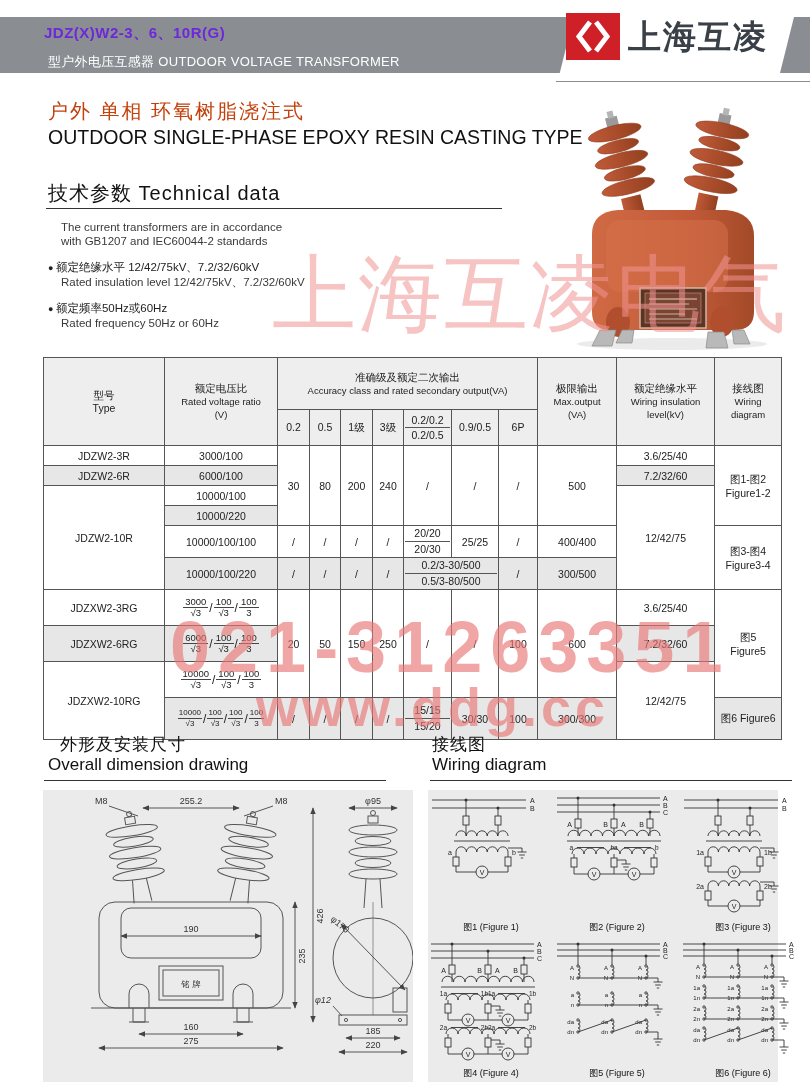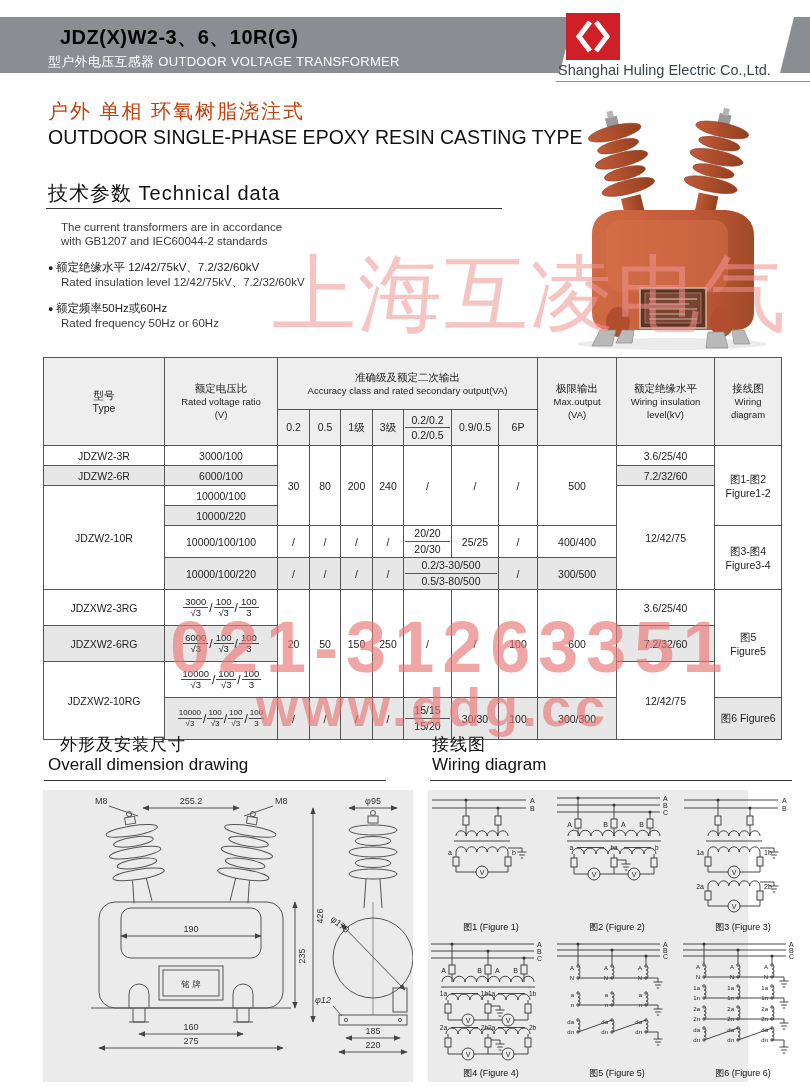--- a/index.html
+++ b/index.html
@@ -1,21 +1,21 @@
 <!DOCTYPE html>
 <html><head>
 <meta charset="utf-8">
 <style>
   html,body{margin:0;padding:0;background:#fff;}
   #page{position:relative;width:810px;height:1089px;background:#fff;overflow:hidden;
         font-family:"Liberation Sans","DejaVu Sans",sans-serif;color:#222;}
 
   
   .band{position:absolute;left:0;top:17px;width:640px;height:56px;background:#8a8e93;}
-  .band-title{position:absolute;left:60px;top:24px;font-size:20px;font-weight:bold;color:#000000;letter-spacing:.5px;}
+  .band-title{position:absolute;left:44px;top:24px;font-size:15px;font-weight:bold;color:#6d28d9;letter-spacing:.5px;}
   .band-sub{position:absolute;left:48px;top:53px;font-size:13px;color:#fff;letter-spacing:.3px;}
   .logo-box{position:absolute;left:556px;top:0;width:254px;height:88px;background:#fff;
             clip-path:polygon(22px 0,100% 0,100% 100%,0 100%);}
   .shard{position:absolute;left:780px;top:17px;width:30px;height:56px;background:#8a8e93;
          clip-path:polygon(14px 0,100% 0,100% 100%,0 100%);z-index:3;}
   .logo-sq{position:absolute;left:566px;top:13px;width:54px;height:47px;z-index:2;}
   .brand{position:absolute;left:628px;top:15px;font-size:33px;font-weight:bold;color:#3a4047;letter-spacing:2px;z-index:2;}
   .company{position:absolute;left:558px;top:62px;width:250px;font-size:14.5px;color:#3f454c;z-index:2;}
   .company-rule{position:absolute;left:556px;top:81px;width:254px;border-top:1.5px solid #8a8e93;z-index:1;}
 
@@ -57,40 +57,40 @@
   .fr .d{display:block;border-top:1px solid #444;padding:0 2px;font-size:9.5px;line-height:10px;}
   .fsl{display:inline-block;margin:0 1px;font-size:12px;vertical-align:middle;}
   td.sm .fr .n,td.sm .fr .d{font-size:8px;padding:0 1px;}
 
   
   .sec-zh{position:absolute;font-size:17px;color:#111;letter-spacing:1px;}
   .sec-en{position:absolute;font-size:17px;color:#111;}
   .sec-rule{position:absolute;border-top:1.5px solid #333;}
   .panel{position:absolute;background:#ebebeb;}
   #dim-panel{left:43px;top:790px;width:370px;height:292px;}
-  #wire-panel{left:428px;top:790px;width:320px;height:292px;padding:0;}
+  #wire-panel{left:428px;top:790px;width:350px;height:292px;padding:0;}
   #wire-grid{display:grid;grid-template-columns:repeat(3,126px);grid-template-rows:repeat(2,146px);}
   .figcell{width:126px;height:146px;}
 </style>
 </head>
 <body>
 
 <div id="page">
 
   <div class="band"></div>
   <div class="band-title">JDZ(X)W2-3、6、10R(G)</div>
   <div class="band-sub">型户外电压互感器 OUTDOOR VOLTAGE TRANSFORMER</div>
   <div class="logo-box"></div>
   <div class="company-rule"></div>
   <svg class="logo-sq" viewBox="0 0 54 47">
     <rect x="0" y="0" width="54" height="47" fill="#cf2027"></rect>
     <polyline points="24,9 13,23.5 24,38" fill="none" stroke="#fff" stroke-width="5"></polyline>
     <polyline points="30,9 41,23.5 30,38" fill="none" stroke="#fff" stroke-width="5"></polyline>
   </svg>
-  <div class="company">Shanghai Huling Electric Co.,Ltd.</div>
+  <div class="brand">上海互凌</div>
   <div class="shard"></div>
 
   <div class="intro-zh">户外 单相 环氧树脂浇注式</div>
   <div class="intro-en">OUTDOOR SINGLE-PHASE EPOXY RESIN CASTING TYPE</div>
 
   <div class="tech-title">技术参数  Technical data</div>
   <div class="tech-rule"></div>
   <div class="bullets" id="bullets">
       <div class="bullet">
        <div class="en">The current transformers are in accordance</div>

